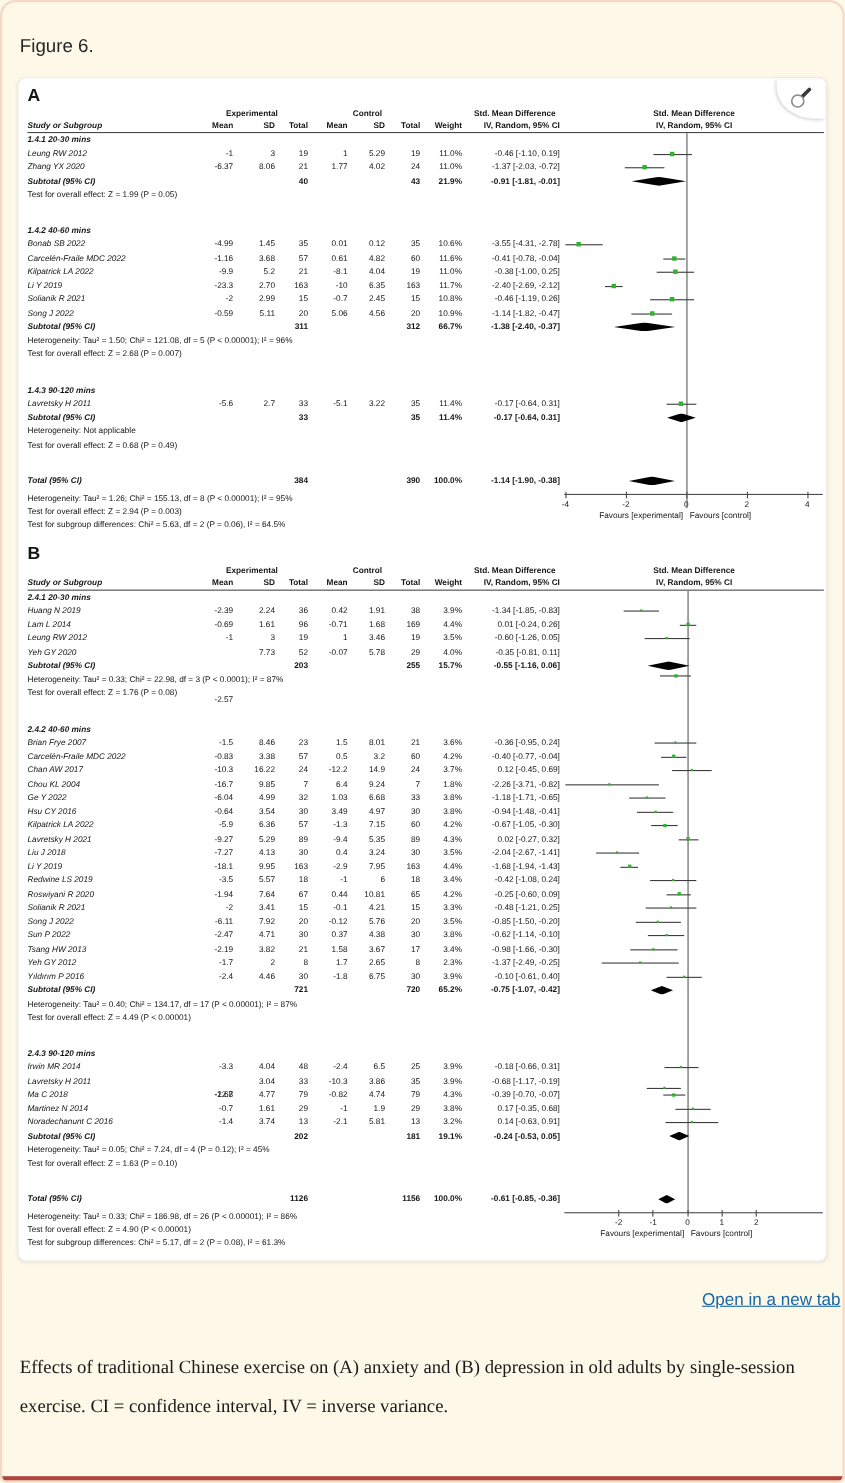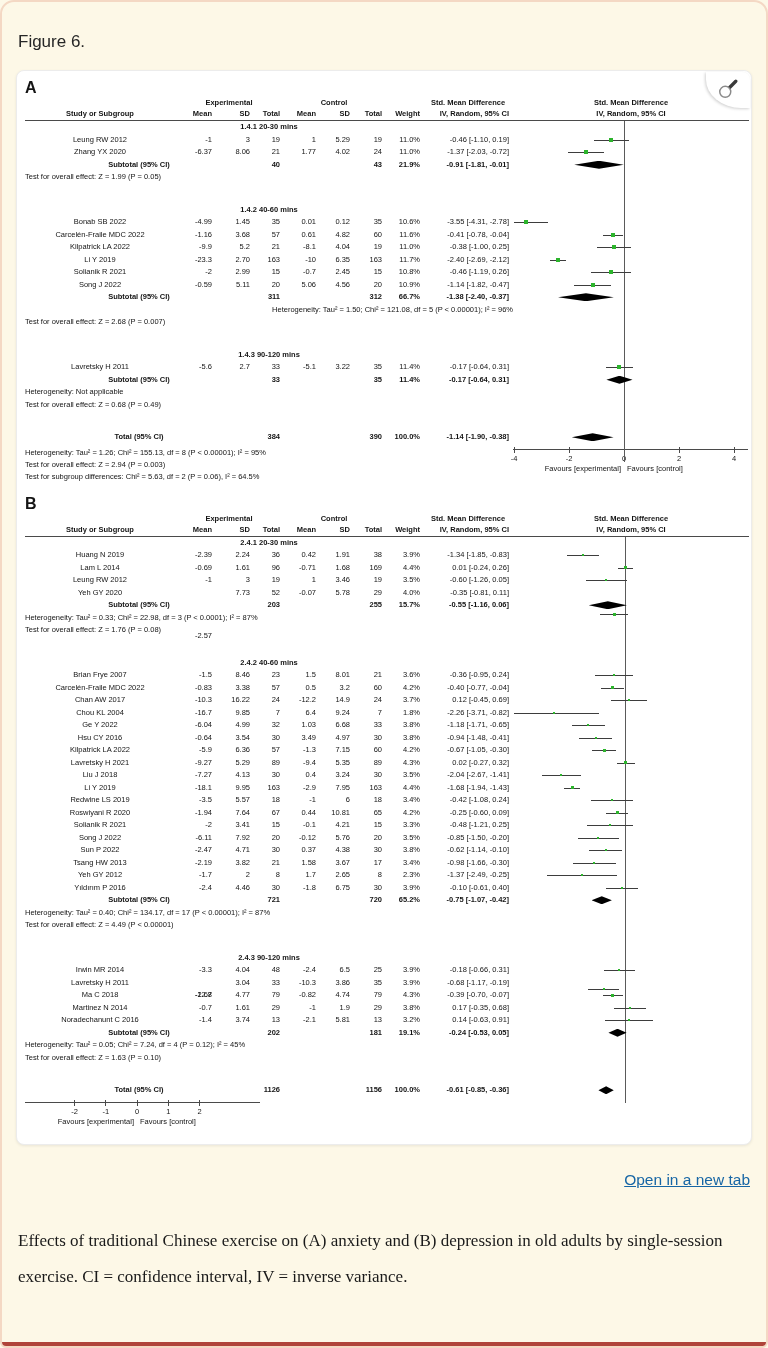--- a/index.html
+++ b/index.html
@@ -9,39 +9,39 @@
   .figure-card{position:relative;margin:18px 14px 0 14px;background:#ffffff;border:1px solid #ececec;border-radius:8px;box-shadow:0 1px 3px rgba(0,0,0,.08);padding:8px 8px 10px 8px;}
   .zoom-btn{position:absolute;top:1px;right:1px;width:44px;height:36px;background:#fff;border-bottom-left-radius:80%;border-top-right-radius:8px;box-shadow:-1px 1px 3px rgba(0,0,0,.18);display:flex;align-items:center;justify-content:center;cursor:pointer;z-index:6;}
   .panel{position:relative;width:724px;color:#141414;}
   .panel + .panel{margin-top:12px;}
   .panel-letter{font-size:16px;font-weight:bold;height:18px;line-height:18px;}
   .grow{display:grid;grid-template-columns:150px 40px 38px 30px 36px 34px 32px 38px 90px 236px;height:12.5px;line-height:12.5px;font-size:7.5px;}
   .phead .grow{height:11px;line-height:11px;}
   .phead{border-bottom:1.5px solid #4a4a4a;padding-bottom:1px;}
   .spacer{height:20px;}
   .b{font-weight:bold;}
-  .c-study{text-align:center;white-space:nowrap;overflow:hidden;}
+  .c-study{text-align:left;white-space:nowrap;overflow:hidden;font-style:italic;}
   .c-num{text-align:right;padding-right:3px;white-space:nowrap;}
   .c-ci{text-align:right;padding-right:4px;white-space:nowrap;}
   .c-mid{text-align:center;white-space:nowrap;}
   .c-ftext{text-align:left;white-space:nowrap;font-size:7.5px;height:12px;line-height:12px;}
   .prows{position:relative;z-index:2;}
   .plot{position:relative;}
   .ci-line{position:absolute;top:50%;height:1px;background:#3d3d3d;}
   .sq{position:absolute;background:#2cb42c;z-index:3;}
   .diamond{position:absolute;top:calc(50% - 4px);height:8px;background:#000;clip-path:polygon(0 50%,50% 0,100% 50%,50% 100%);}
   .zero-line{position:absolute;width:1px;background:#5a5a5a;z-index:1;}
   .pbottom{display:flex;margin-top:3px;}
   .pbottom-left{width:488px;}
   .axis-wrap{position:relative;width:236px;height:34px;font-size:7.5px;}
   .axis-line{position:absolute;left:0;top:2px;width:235px;height:1px;background:#4a4a4a;}
   .tick{position:absolute;top:0;width:1px;height:6px;background:#4a4a4a;}
   .tick-label{position:absolute;top:7px;width:20px;text-align:center;}
   .fav{position:absolute;top:17px;white-space:nowrap;}
-  .link-row{margin:26px 16px 0 0;text-align:right;}
+  .link-row{margin:26px 2px 0 0;text-align:right;}
   .open-link{font-size:15.5px;color:#1766a5;text-decoration:underline;cursor:pointer;}
   .caption{margin:34px 16px 0 16px;font-family:"Liberation Serif",serif;font-size:17px;line-height:2.15;color:#1a1a1a;}
   .bottom-strip{position:absolute;left:0;right:0;bottom:0;height:4px;background:#b0443a;z-index:7;}
 </style>
 </head>
 <body>
 
 <div class="page">
   <div class="figure-label">Figure 6.</div>
 
@@ -220,21 +220,21 @@
               <div class="c-study b" style="grid-column: 1 / span 3;">Subtotal (95% CI)</div>
               <div class="c-num b" style="grid-column: 4;">311</div>
               <div class="c-num b" style="grid-column: 7;">312</div>
               <div class="c-num b" style="grid-column: 8;">66.7%</div>
               <div class="c-ci b" style="grid-column: 9;">-1.38 [-2.40, -0.37]</div>
               <div class="plot" style="grid-column: 10;">
                 <div class="diamond" style="left: 45px; width: 55.825px;"></div>
               </div>
             </div>
             <div class="grow">
-              <div class="c-ftext" style="grid-column: 1 / span 9; text-align: right;">Heterogeneity: Tau² = 1.50; Chi² = 121.08, df = 5 (P &lt; 0.00001); I² = 96%</div>
+              <div class="c-ftext" style="grid-column: 1 / span 9;">Heterogeneity: Tau² = 1.50; Chi² = 121.08, df = 5 (P &lt; 0.00001); I² = 96%</div>
             </div>
             <div class="grow">
               <div class="c-ftext" style="grid-column: 1 / span 9;">Test for overall effect: Z = 2.68 (P = 0.007)</div>
             </div>
             <div class="spacer"></div>
             <div class="grow">
               <div class="c-study b" style="grid-column: 1 / span 9;">1.4.3 90-120 mins</div>
             </div>
             <div class="grow">
               <div class="c-study" style="grid-column: 1;">Lavretsky H 2011</div>
@@ -796,20 +796,25 @@
               <div class="c-num b" style="grid-column: 4;">1126</div>
               <div class="c-num b" style="grid-column: 7;">1156</div>
               <div class="c-num b" style="grid-column: 8;">100.0%</div>
               <div class="c-ci b" style="grid-column: 9;">-0.61 [-0.85, -0.36]</div>
               <div class="plot" style="grid-column: 10;">
                 <div class="diamond" style="left: 85.4375px; width: 15.3125px;"></div>
               </div>
             </div>
           </div>
           <div class="pbottom">
+            <div class="pbottom-left">
+              <div class="c-ftext">Heterogeneity: Tau² = 0.33; Chi² = 186.98, df = 26 (P &lt; 0.00001); I² = 86%</div>
+              <div class="c-ftext">Test for overall effect: Z = 4.90 (P &lt; 0.00001)</div>
+              <div class="c-ftext">Test for subgroup differences: Chi² = 5.17, df = 2 (P = 0.08), I² = 61.3%</div>
+            </div>
             <div class="axis-wrap">
               <div class="axis-line"></div>
               <div class="tick" style="left: 49px;"></div>
               <div class="tick-label" style="left: 39.5px;">-2</div>
               <div class="tick" style="left: 80.25px;"></div>
               <div class="tick-label" style="left: 70.75px;">-1</div>
               <div class="tick" style="left: 111.5px;"></div>
               <div class="tick-label" style="left: 102px;">0</div>
               <div class="tick" style="left: 142.75px;"></div>
               <div class="tick-label" style="left: 133.25px;">1</div>

